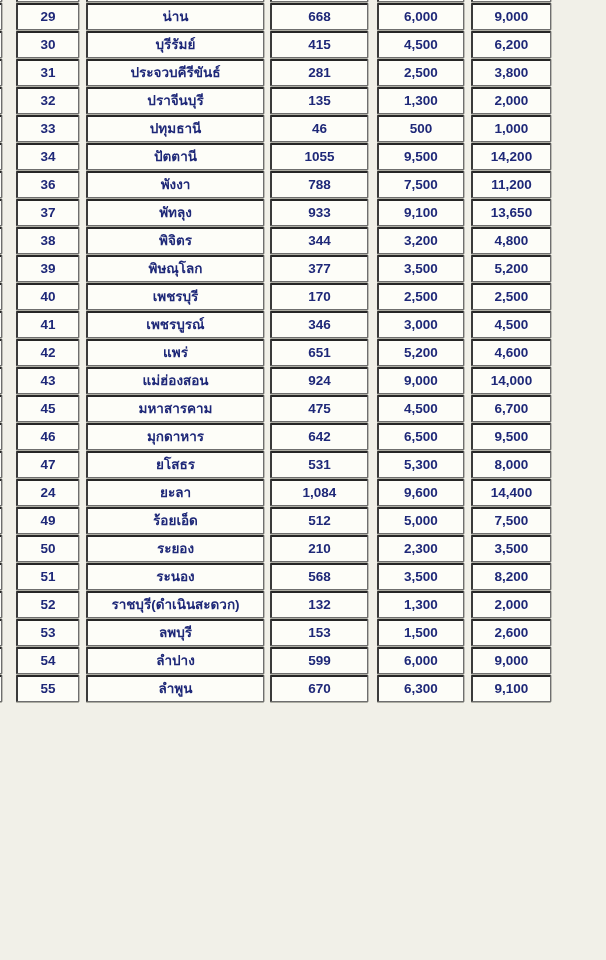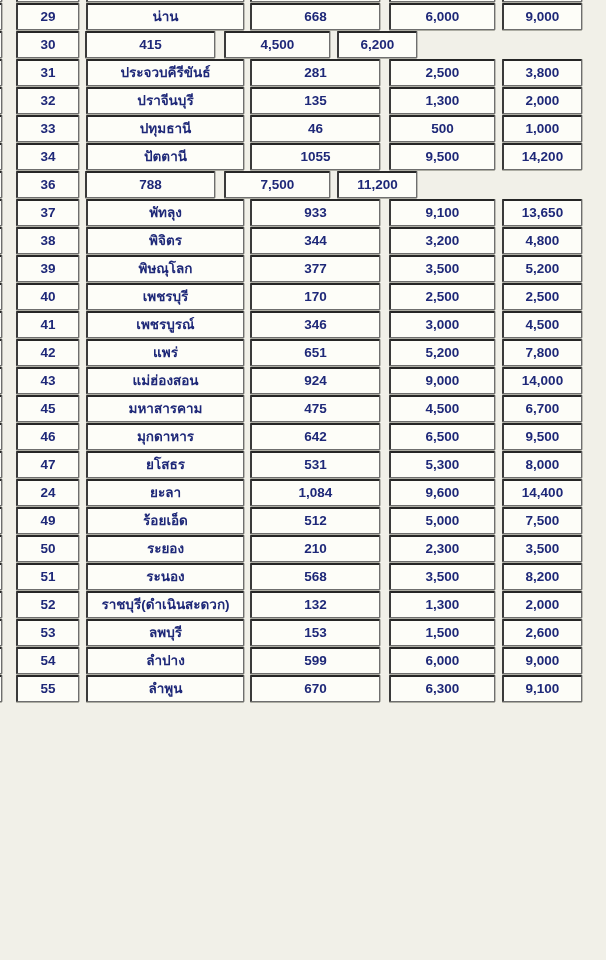--- a/index.html
+++ b/index.html
@@ -44,23 +44,23 @@
     justify-content: center;
     color: #1e2878;
     font-weight: bold;
     font-size: 13.5px;
     line-height: 1;
     white-space: nowrap;
     overflow: hidden;
   }
   .cell.frag { margin-left: -40px; width: 42px; }
   .cell.c1   { margin-left: 14px;  width: 63px;  }
-  .cell.c2   { margin-left: 7px;   width: 158px; }
-  .cell.c3   { margin-left: 6px;   width: 130px; }
-  .cell.c4   { margin-left: 9px;   width: 106px; }
+  .cell.c2   { margin-left: 7px;   width: 178px; }
+  .cell.c3   { margin-left: 6px;   width: 98px; }
+  .cell.c4   { margin-left: 9px;   width: 87px; }
   .cell.c5   { margin-left: 7px;   width: 80px;  }
 </style>
 </head>
 <body>
 
 <div class="screen">
 
   <div class="row-fragment">
     <div class="cell frag"></div>
     <div class="cell c1"></div>
@@ -75,20 +75,21 @@
         <div class="cell frag"></div>
         <div class="cell c1">29</div>
         <div class="cell c2">น่าน</div>
         <div class="cell c3">668</div>
         <div class="cell c4">6,000</div>
         <div class="cell c5">9,000</div>
       </div>
       <div class="row">
         <div class="cell frag"></div>
         <div class="cell c1">30</div>
+        <div class="cell c2">บุรีรัมย์</div>
         <div class="cell c3">415</div>
         <div class="cell c4">4,500</div>
         <div class="cell c5">6,200</div>
       </div>
       <div class="row">
         <div class="cell frag"></div>
         <div class="cell c1">31</div>
         <div class="cell c2">ประจวบคีรีขันธ์</div>
         <div class="cell c3">281</div>
         <div class="cell c4">2,500</div>
@@ -114,20 +115,21 @@
         <div class="cell frag"></div>
         <div class="cell c1">34</div>
         <div class="cell c2">ปัตตานี</div>
         <div class="cell c3">1055</div>
         <div class="cell c4">9,500</div>
         <div class="cell c5">14,200</div>
       </div>
       <div class="row">
         <div class="cell frag"></div>
         <div class="cell c1">36</div>
+        <div class="cell c2">พังงา</div>
         <div class="cell c3">788</div>
         <div class="cell c4">7,500</div>
         <div class="cell c5">11,200</div>
       </div>
       <div class="row">
         <div class="cell frag"></div>
         <div class="cell c1">37</div>
         <div class="cell c2">พัทลุง</div>
         <div class="cell c3">933</div>
         <div class="cell c4">9,100</div>
@@ -164,21 +166,21 @@
         <div class="cell c3">346</div>
         <div class="cell c4">3,000</div>
         <div class="cell c5">4,500</div>
       </div>
       <div class="row">
         <div class="cell frag"></div>
         <div class="cell c1">42</div>
         <div class="cell c2">แพร่</div>
         <div class="cell c3">651</div>
         <div class="cell c4">5,200</div>
-        <div class="cell c5">7,800</div>
+        <div class="cell c5">4,600</div>
       </div>
       <div class="row">
         <div class="cell frag"></div>
         <div class="cell c1">43</div>
         <div class="cell c2">แม่ฮ่องสอน</div>
         <div class="cell c3">924</div>
         <div class="cell c4">9,000</div>
         <div class="cell c5">14,000</div>
       </div>
       <div class="row">

